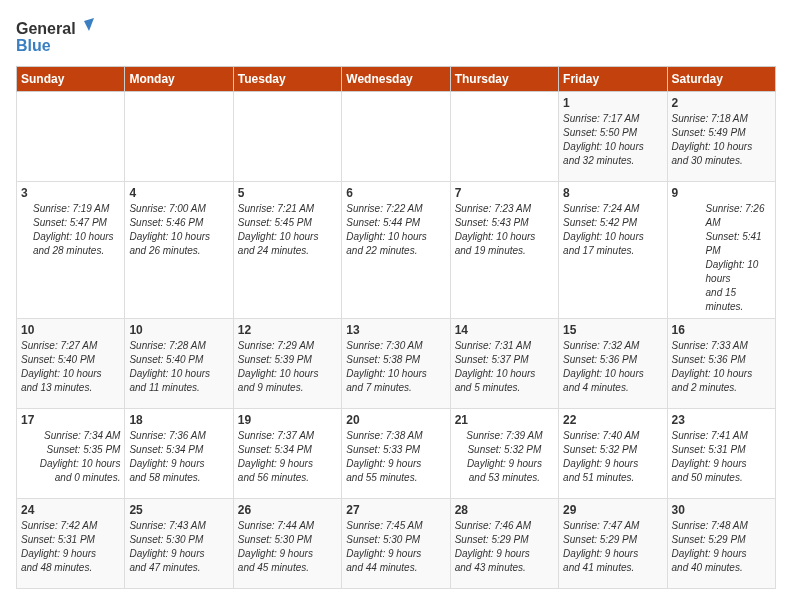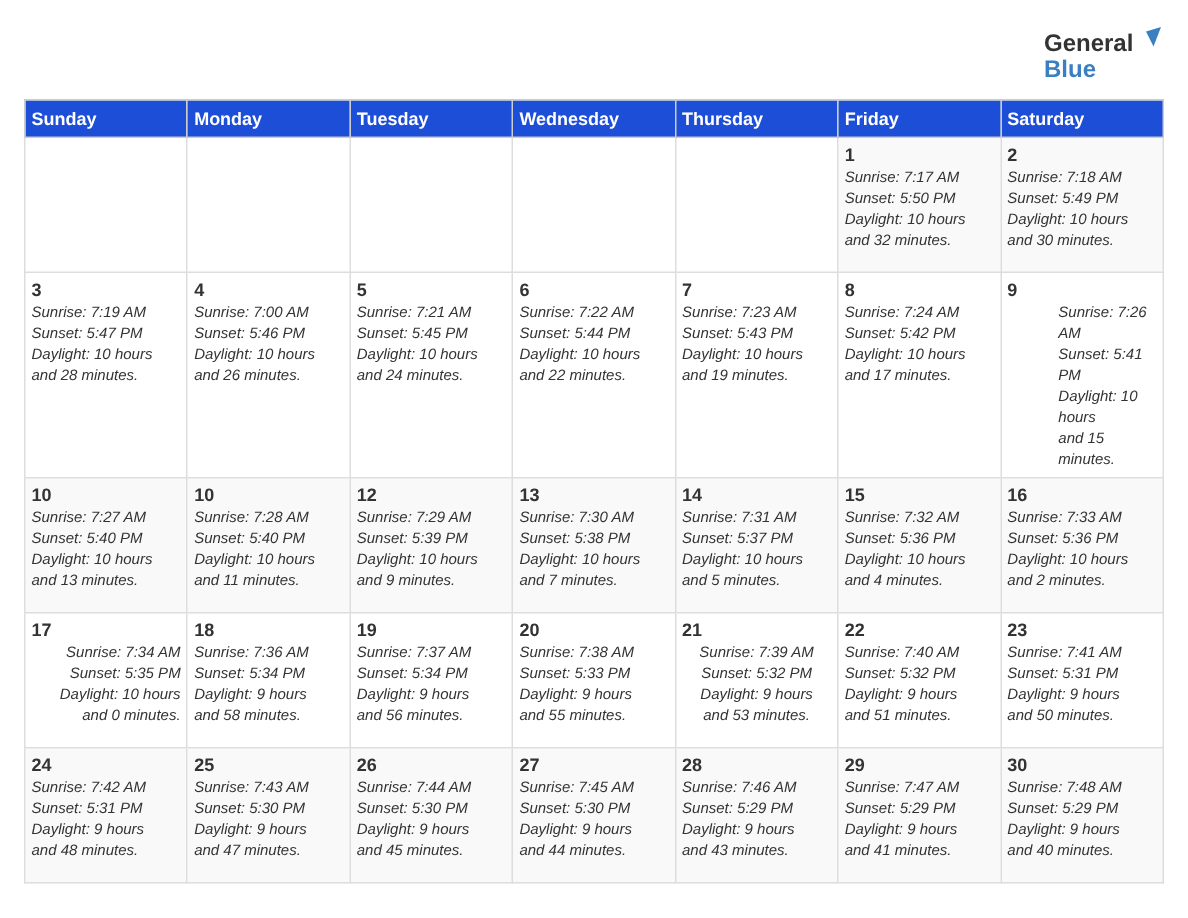--- a/index.html
+++ b/index.html
@@ -6,21 +6,21 @@
     body {
       font-family: Arial, sans-serif;
       background: #fff;
       width: 792px;
       min-height: 612px;
       padding: 16px;
     }
     .header {
       display: flex;
       align-items: flex-start;
-      justify-content: flex-end;
+      justify-content: flex-start;
       margin-bottom: 10px;
     }
     .logo {
       display: flex;
       align-items: center;
       gap: 4px;
     }
     .title-block { text-align: right; }
     .month-title {
       font-size: 32px;
@@ -30,21 +30,21 @@
     .subtitle {
       font-size: 14px;
       color: #555;
     }
     table {
       width: 100%;
       border-collapse: collapse;
       table-layout: fixed;
     }
     thead tr th {
-      background: #1d4ed8;
+      background: #c2410c;
       color: #fff;
       font-size: 12px;
       padding: 5px 4px;
       text-align: left;
       border: 1px solid #ccc;
     }
     tbody tr td {
       vertical-align: top;
       border: 1px solid #ddd;
       padding: 4px 4px;
@@ -115,21 +115,21 @@
           <span class="day-number">2</span>
           <div class="day-info" style="white-space: pre-line;">Sunrise: 7:18 AM
 Sunset: 5:49 PM
 Daylight: 10 hours
 and 30 minutes.</div>
         </td>
       </tr>
       <tr>
         <td>
           <span class="day-number">3</span>
-          <div class="day-info" style="white-space: pre-line;">Sunrise: 7:19 AM
+          <div class="day-info" style="white-space: pre-line; margin-left: 12px;">Sunrise: 7:19 AM
 Sunset: 5:47 PM
 Daylight: 10 hours
 and 28 minutes.</div>
         </td>
         <td>
           <span class="day-number">4</span>
           <div class="day-info" style="white-space: pre-line;">Sunrise: 7:00 AM
 Sunset: 5:46 PM
 Daylight: 10 hours
 and 26 minutes.</div>

